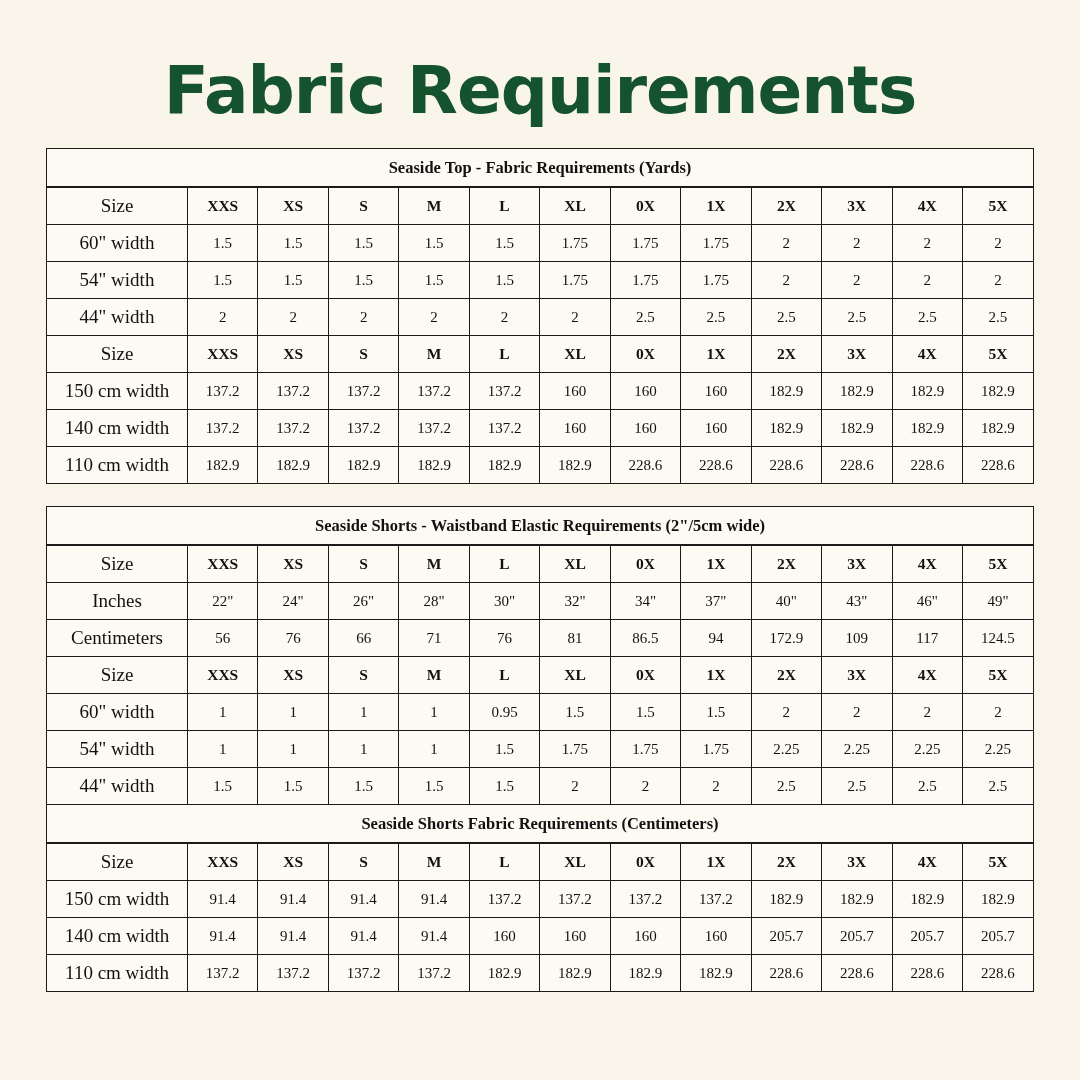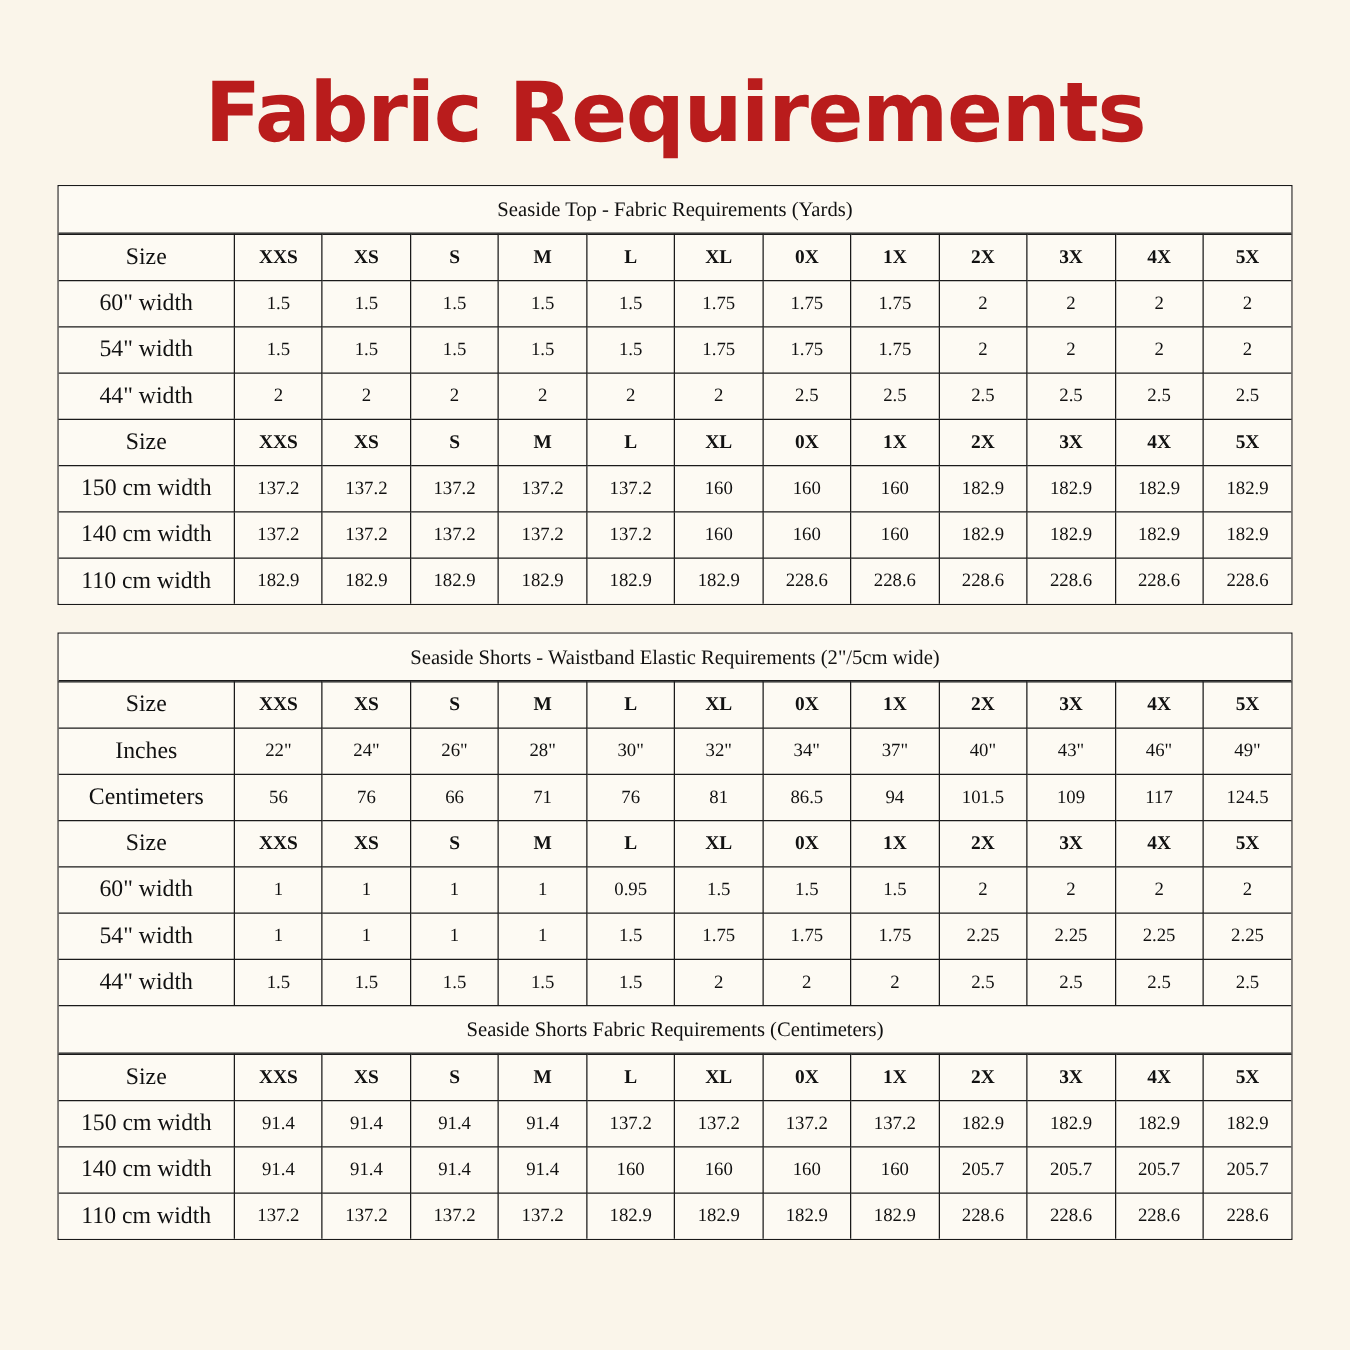--- a/index.html
+++ b/index.html
@@ -21,41 +21,41 @@
     padding: 0 46px;
     display: flex;
     flex-direction: column;
   }
   .page-title {
     font-family: "DejaVu Sans", sans-serif;
     font-weight: bold;
     font-size: 66px;
     letter-spacing: -1px;
     text-align: center;
-    color: #b91c1c;
+    color: #14532d;
     margin-top: 58px;
     margin-bottom: 24px;
     line-height: 1;
   }
   .block {
     border: 1.5px solid #1a1a1a;
     background: #fdfaf3;
     box-sizing: border-box;
   }
   .block + .block {
     margin-top: 22px;
   }
   table {
     border-collapse: collapse;
     width: 100%;
     table-layout: fixed;
   }
   caption, .cap {
     font-family: "Liberation Serif", serif;
-    font-weight: normal;
+    font-weight: bold;
     font-size: 16.5px;
     text-align: center;
     padding: 9px 4px 8px 4px;
     color: #111111;
     border-bottom: 1.2px solid #1a1a1a;
     background: #fdfaf3;
   }
   td, th {
     border: 1px solid #1a1a1a;
     text-align: center;
@@ -265,21 +265,21 @@
       <tr>
         <td class="rowhead">Centimeters</td>
         <td>56</td>
         <td>76</td>
         <td>66</td>
         <td>71</td>
         <td>76</td>
         <td>81</td>
         <td>86.5</td>
         <td>94</td>
-        <td>101.5</td>
+        <td>172.9</td>
         <td>109</td>
         <td>117</td>
         <td>124.5</td>
       </tr>
     </tbody>
       </table>
 
     <table class="inner">
       <tbody>
           <tr>

